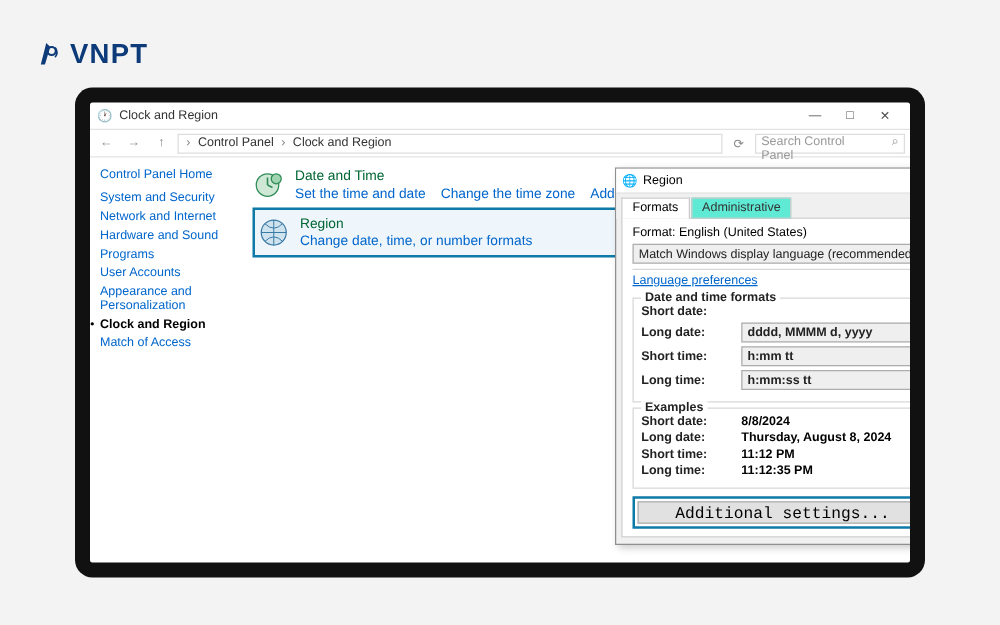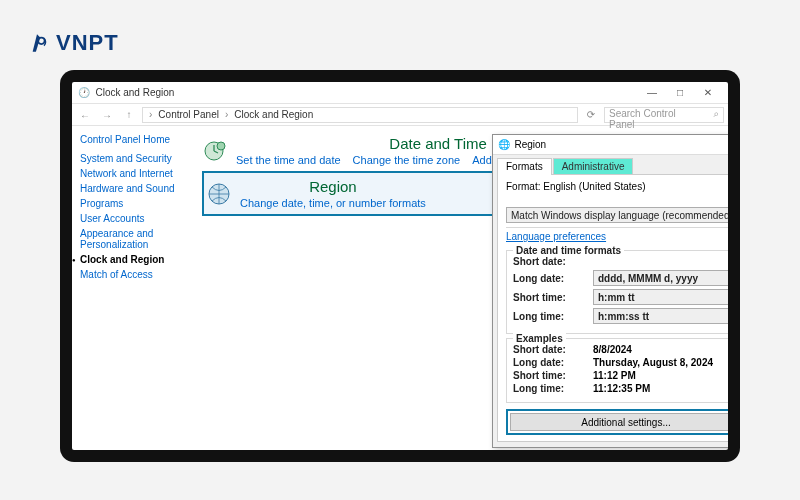--- a/index.html
+++ b/index.html
@@ -22,42 +22,42 @@
   .search-box { width:120px; border:1px solid #ddd; height:16px; padding:0 4px; color:#999; display:flex; gap:16px;}
   .cp-body { display:flex; height: calc(100% - 44px); }
   .cp-side { width:120px; padding:8px 8px; border-right: none; }
   .cp-side-title { color:#0066cc; margin-bottom:8px; }
   .cp-side-item { color:#0066cc; margin-bottom:4px; cursor:pointer; }
   .cp-side-item.active { color:#000; font-weight:bold; position:relative; }
   .cp-side-item.active::before { content:"●"; position:absolute; left:-8px; font-size:6px; top:3px; }
   .cp-main { flex:1; padding: 6px 10px; position:relative; }
   .cat-row { display:flex; align-items:center; gap:8px; padding:3px 0; }
   .cat-icon { width:26px; height:26px; display:flex; align-items:center; justify-content:center; }
-  .cat-txt .cat-title { color:#006633; font-size:15px;text-align:center; }
+  .cat-txt .cat-title { color:#006633; font-size:11px; }
   .cat-links { display:flex; gap:12px; color:#0066cc; font-size:11px; margin-top:2px; }
   .cat-links span { cursor:pointer; }
   .region-hl { border:2.5px solid #0e7aa8; padding:2px 2px; margin-top:2px; background:#eef5fb; }
 
   
   .dlg { position:absolute; left:300px; top:8px; width:268px; background:#f0f0f0; border:1px solid #8f8f8f; box-shadow:2px 2px 6px rgba(0,0,0,0.2); }
   .dlg-title { height:20px; background:#fff; border-bottom:1px solid #ddd; display:flex; align-items:center; padding:0 5px; justify-content:space-between; font-size:10px;}
   .dlg-tabs { display:flex; padding: 3px 4px 0 4px; background:#f0f0f0; }
   .dlg-tab { padding:2px 8px; background:#fff; border:1px solid #ccc; border-bottom:none; margin-right:1px; font-size:10px; position:relative; z-index:2;}
   .dlg-tab.inactive { background:#5eead4; border-bottom:1px solid #ccc; z-index:1; color:#333;}
   .dlg-panel { background:#fff; margin:0 4px 4px 4px; border:1px solid #ccc; padding:6px 8px; position:relative; top:-1px; }
   .form-row { display:flex; align-items:center; margin-bottom:3px; }
   .form-lbl { width:80px; color:#222; }
   .form-sel { flex:1; height:16px; border:1px solid #adadad; background:#efefef; padding:0 4px; display:flex; align-items:center; justify-content:space-between; font-size:10px; color:#222;}
   .form-sel.wide { width:auto; }
   .link { color:#0066cc; text-decoration:underline; cursor:pointer; margin-bottom:4px; display:inline-block;text-align:right; }
   .grp { border:1px solid #d8d8d8; padding:5px 6px 6px 6px; margin-top:4px; position:relative;font-weight:bold; }
   .grp-lbl { position:absolute; top:-6px; left:6px; background:#fff; padding:0 3px; color:#222; }
   .ex-row { display:flex; margin-bottom:2px; }
   .addl-hl { border:2.5px solid #0e7aa8; padding:2px; margin-top:6px; }
-  .btn { height:18px; border:1px solid #adadad; background:#e1e1e1; padding:0 12px; display:flex; align-items:center; justify-content:center; font-size:10px; cursor:pointer;}
+  .btn { height:18px; border:1px solid #adadad; background:#e1e1e1; padding:0 12px; display:flex; align-items:center; justify-content:center; font-size:13px; cursor:pointer;font-family:Liberation Mono, monospace;}
   .btn.wide { width:100%; }
   .sep-line { border-top:1px solid #d8d8d8; margin:4px 0 3px 0; }
 </style>
 </head>
 <body>
 
 <div class="stage">
   <div class="logo">
     <svg viewBox="0 0 24 24">
         <path fill="#0d3b7a" d="M8 20 L12 4 L15 7 L11 20 Z"></path>
@@ -153,21 +153,21 @@
                   <span>🌐</span>
                   <span>Region</span>
                 </span>
 
             </div>
             <div class="dlg-tabs">
               <div class="dlg-tab">Formats</div>
               <div class="dlg-tab inactive">Administrative</div>
             </div>
             <div class="dlg-panel">
-              <div style="margin-bottom:15px;">Format: English (United States)</div>
+              <div style="margin-bottom:3px;">Format: English (United States)</div>
               <div class="form-sel wide">
                 <span>Match Windows display language (recommended)</span>
 
               </div>
               <div class="sep-line"></div>
               <span class="link">Language preferences</span>
 
               <div class="grp">
                 <span class="grp-lbl">Date and time formats</span>
                 <div class="form-row">

